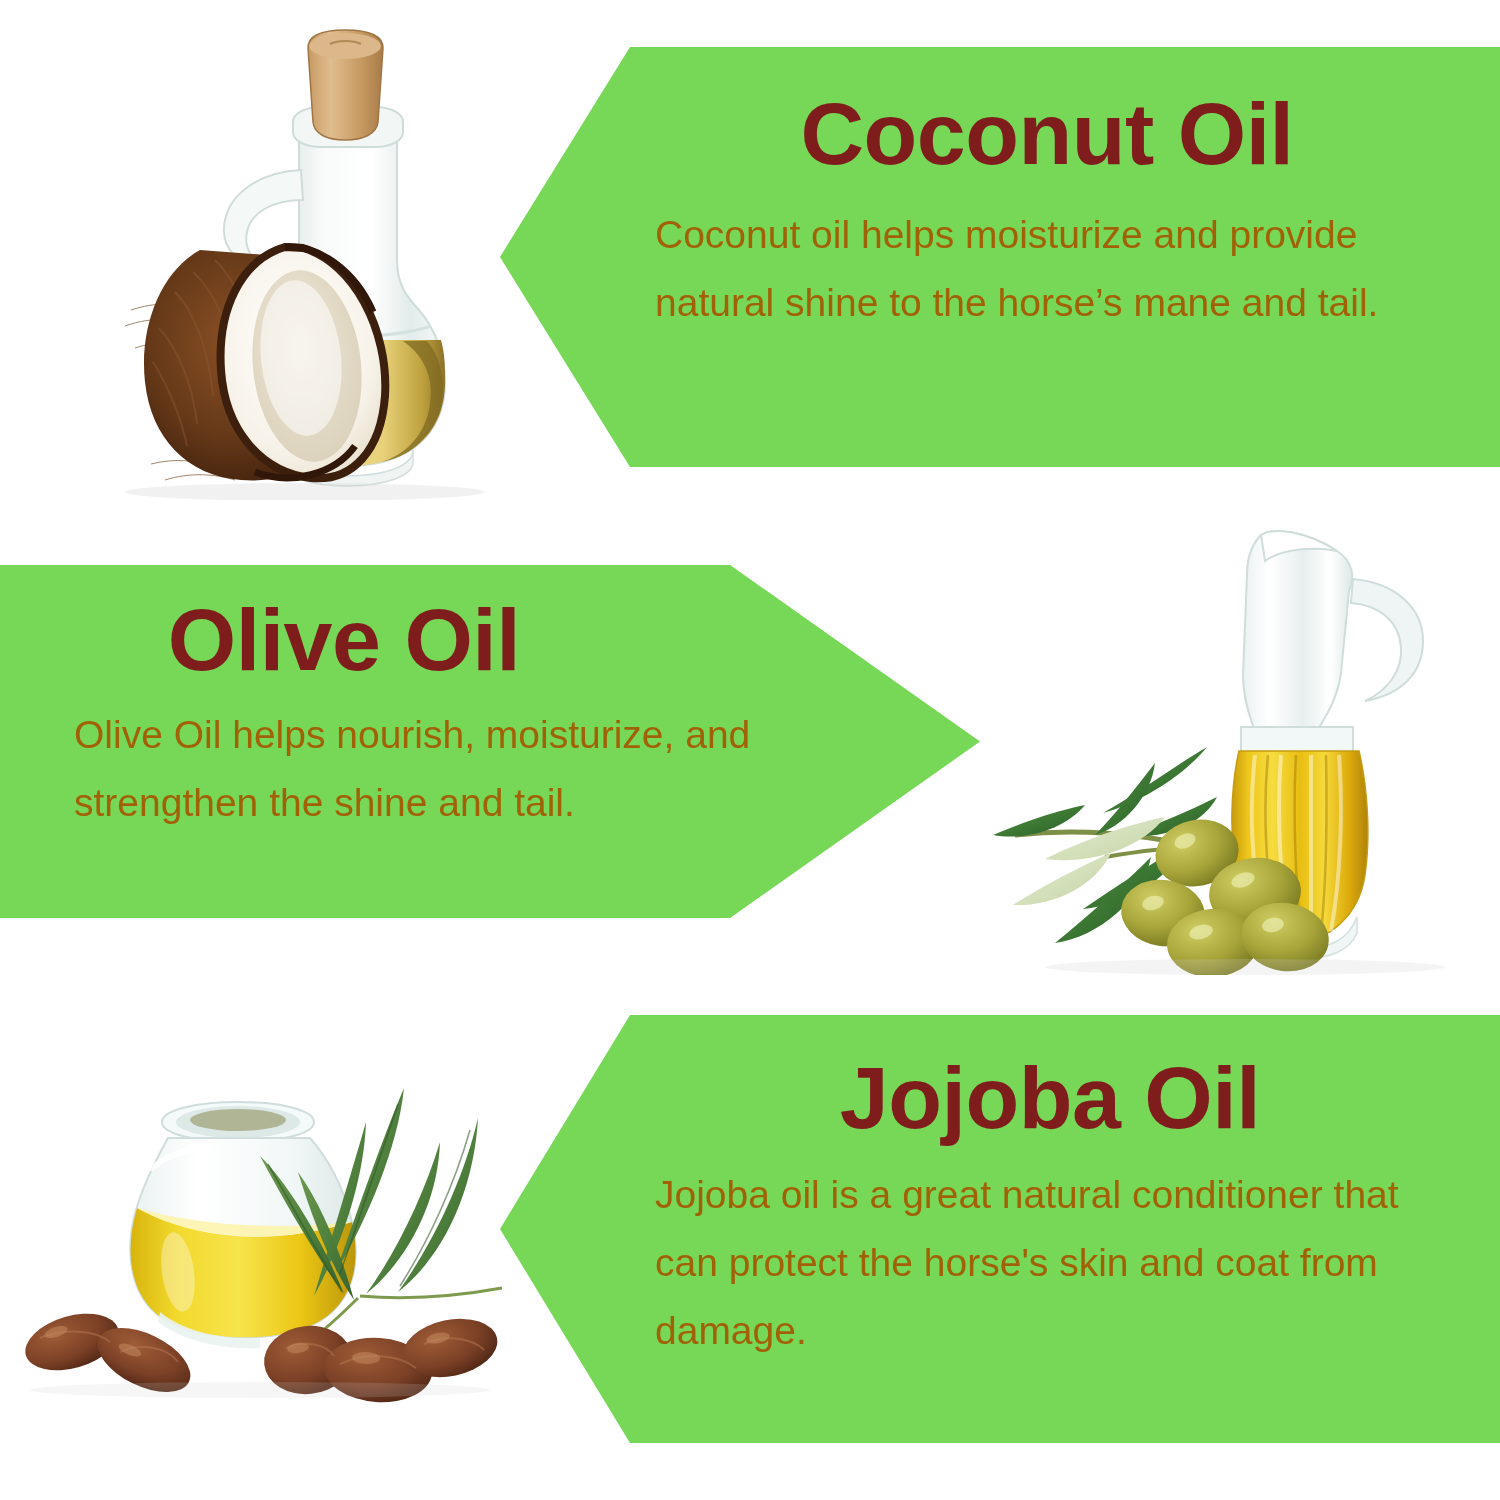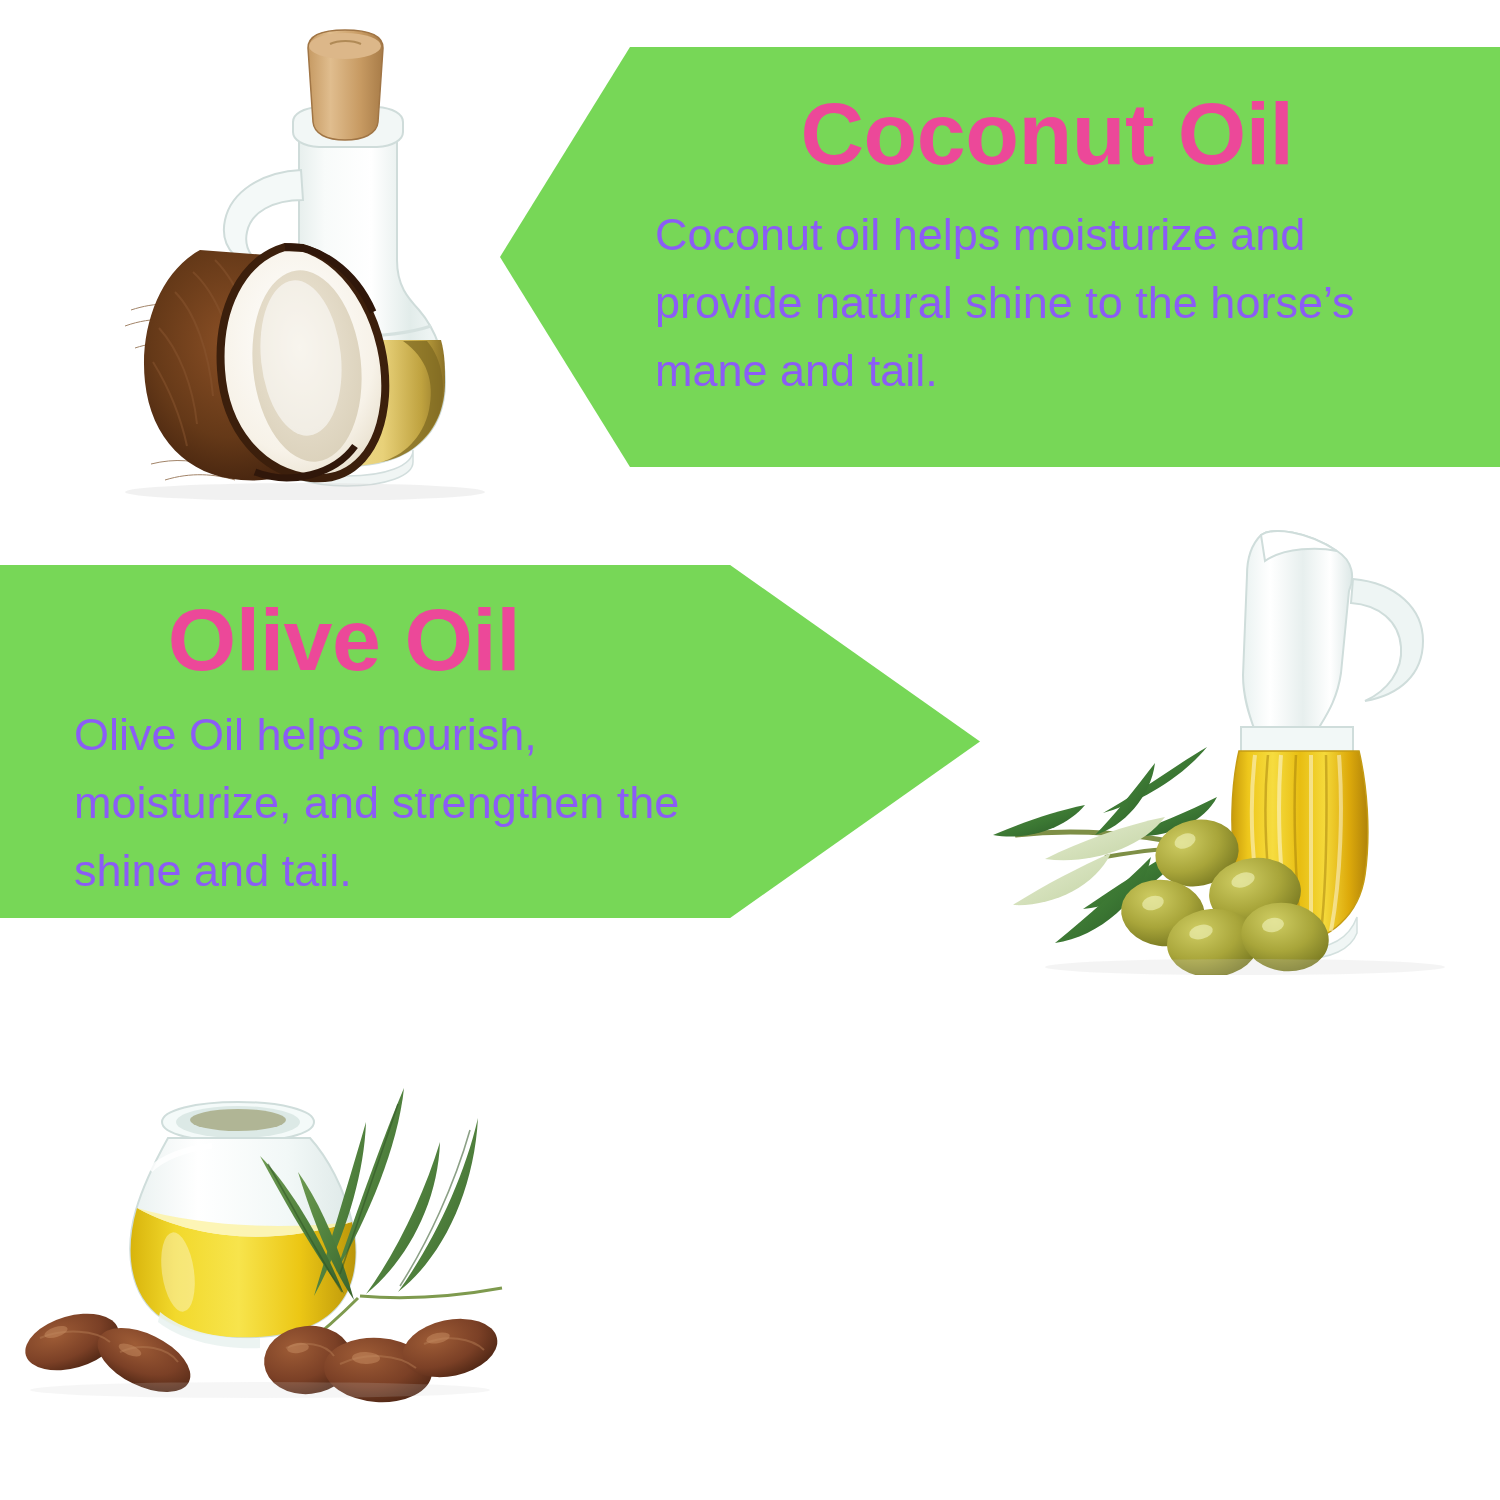--- a/index.html
+++ b/index.html
@@ -33,32 +33,32 @@
   }
   .panel.left-point .panel-shape {
     
     clip-path: polygon(13% 0%, 100% 0%, 100% 100%, 13% 100%, 0% 50%);
   }
   .panel-content {
     position: absolute;
     z-index: 2;
   }
   .panel-title {
-    color: #ec4899;
+    color: #7f1d1d;
     font-weight: bold;
     font-size: 88px;
     line-height: 1.02;
     letter-spacing: -0.5px;
     font-stretch: condensed;
     margin: 0 0 6px 0;
     white-space: nowrap;
   }
   .panel-body {
-    color: #8b5cf6;
-    font-size: 45px;
+    color: #a16207;
+    font-size: 39px;
     line-height: 68px;
     font-stretch: condensed;
     margin: 0;
   }
 
   
   #panel-coconut {
     left: 500px;  top: 47px;
     width: 1000px; height: 420px;
   }
@@ -331,20 +331,27 @@
           <ellipse cx="198" cy="398" rx="11" ry="7" transform="rotate(-14 198 398)"></ellipse>
           <ellipse cx="246" cy="427" rx="12" ry="7" transform="rotate(-14 246 427)"></ellipse>
           <ellipse cx="318" cy="420" rx="11" ry="7" transform="rotate(-10 318 420)"></ellipse>
         </g>
       </g>
 
       <ellipse cx="290" cy="462" rx="200" ry="8" fill="#cfcfcf" opacity="0.22"></ellipse>
     </svg>
   </div>
 
+  <div class="panel left-point" id="panel-jojoba">
+    <div class="panel-shape"></div>
+    <div class="panel-content">
+      <h2 class="panel-title">Jojoba Oil</h2>
+      <p class="panel-body">Jojoba oil is a great natural conditioner that can protect the horse's skin and coat from damage.</p>
+    </div>
+  </div>
 
   <div class="art" id="art-jojoba">
     <svg viewBox="0 0 530 390" width="530" height="390">
       <defs>
         <linearGradient id="jg-glass" x1="0" y1="0" x2="1" y2="0">
           <stop offset="0%" stop-color="#e9f1f0"></stop>
           <stop offset="30%" stop-color="#ffffff"></stop>
           <stop offset="70%" stop-color="#f2f8f7"></stop>
           <stop offset="100%" stop-color="#dde8e7"></stop>
         </linearGradient>

